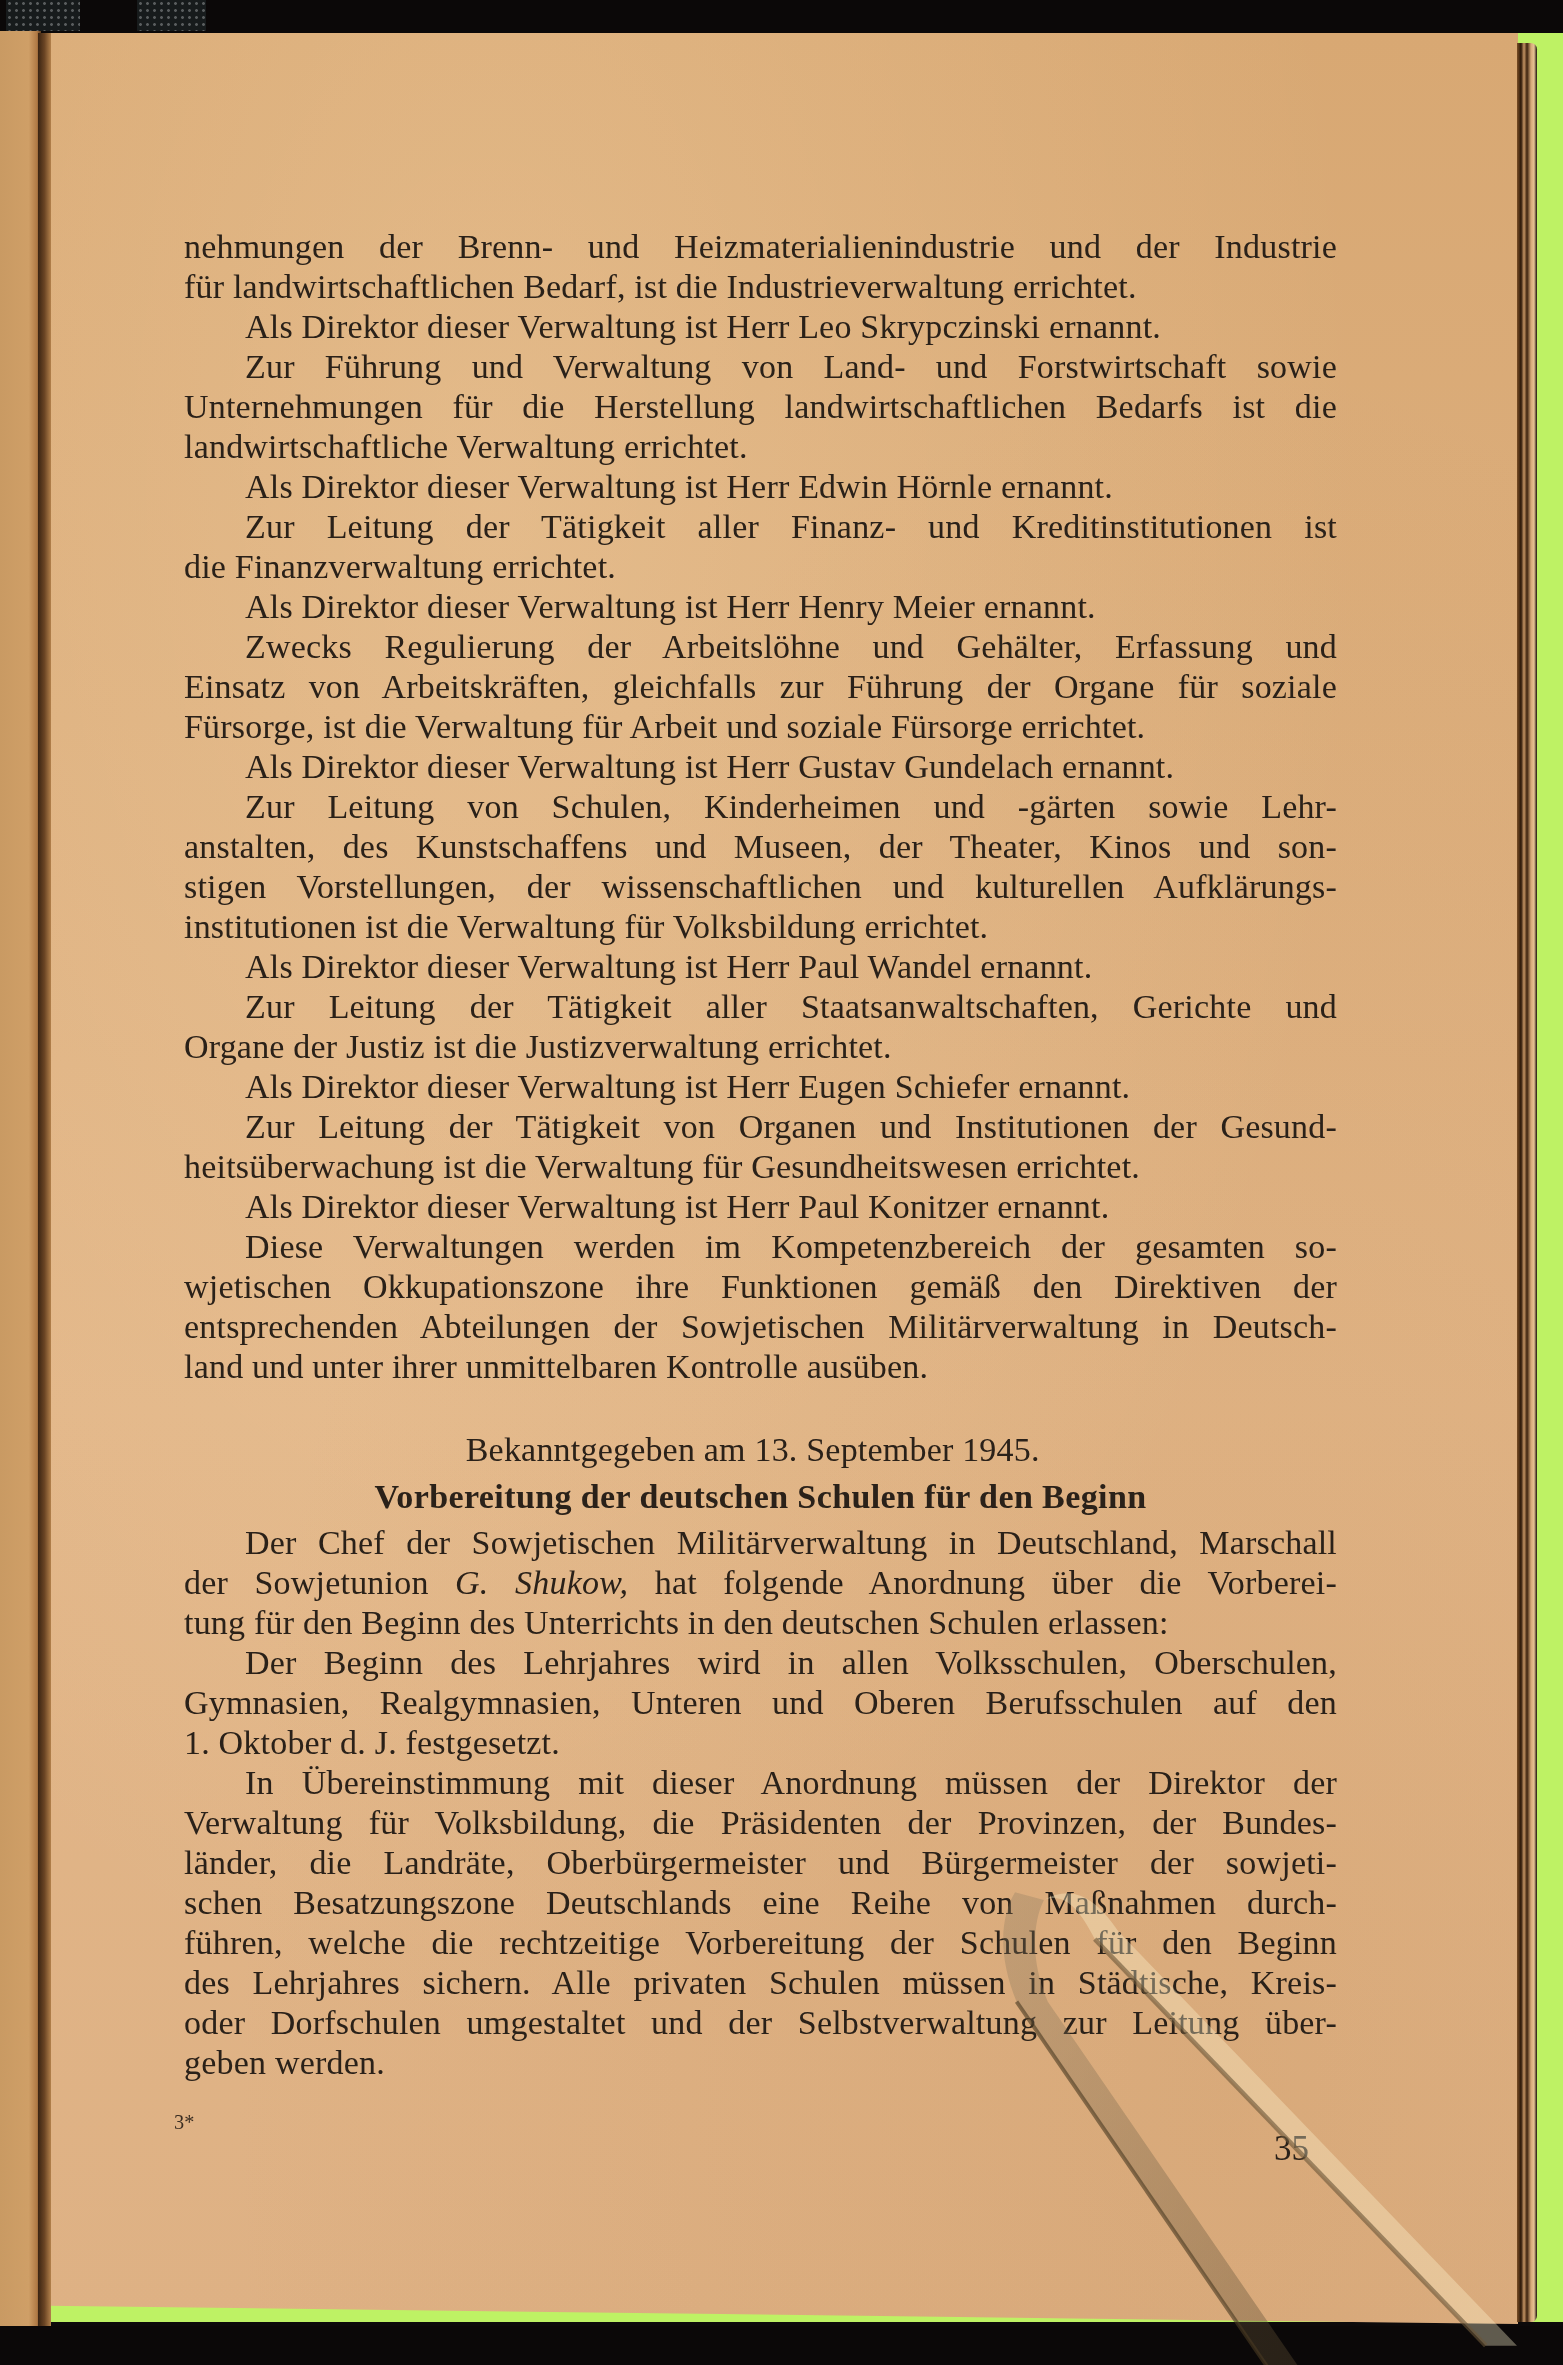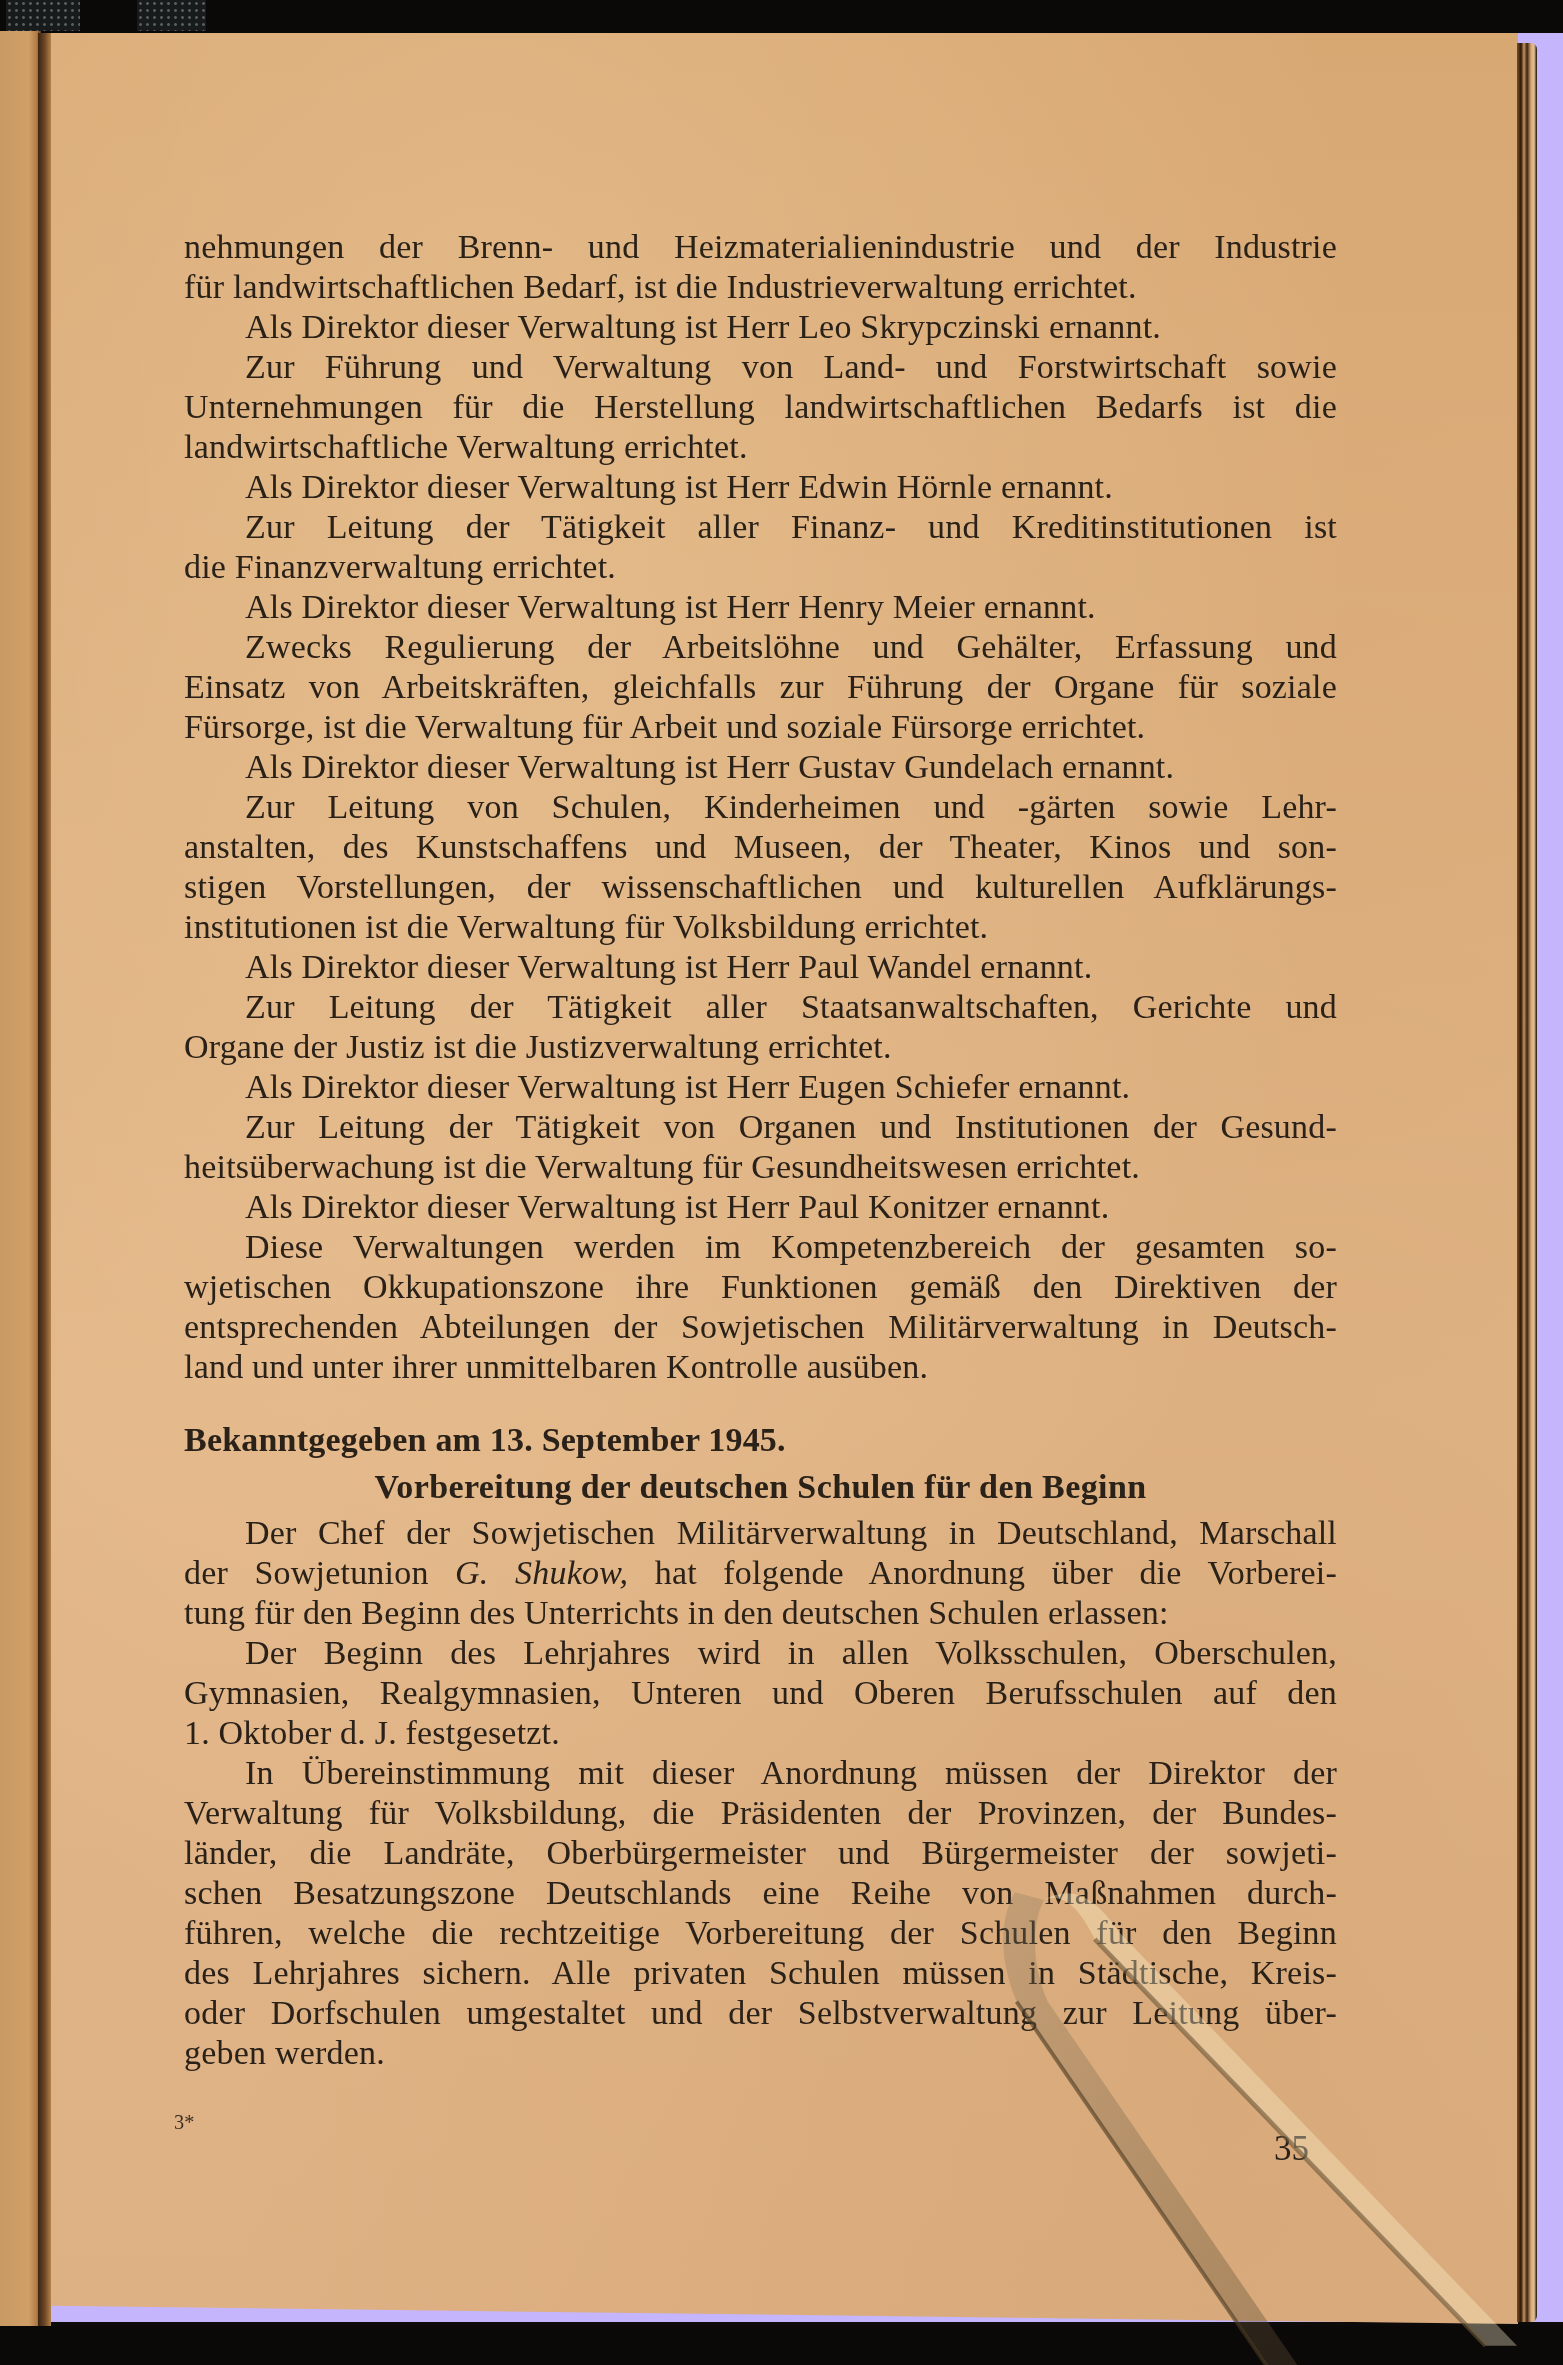--- a/index.html
+++ b/index.html
@@ -7,21 +7,21 @@
     padding: 0;
     width: 1564px;
     height: 2366px;
     background: #0d0a0a;
     overflow: hidden;
   }
   .scene {
     position: relative;
     width: 1564px;
     height: 2322px;
-    background: #c4b5fd;
+    background: #bef264;
   }
   .top-band {
     position: absolute;
     left: 0; top: 0;
     width: 1564px; height: 33px;
     background: #0b0808;
   }
   .top-band .speck {
     position: absolute;
     top: 0;
@@ -83,24 +83,23 @@
     white-space: nowrap;
   }
   .line.last {
     text-align-last: left;
   }
   .line.indent {
     padding-left: 61px;
     font-family: Liberation Serif, serif;
   }
   .signature {
-    text-align: left;
-    margin-top: 33px;
+    text-align: center;
+    margin-top: 43px;
     padding-right: 15.6px;
-    font-weight: bold;
   }
   .section-title {
     font-weight: bold;
     text-align: center;
     font-size: 34px;
     line-height: 44px;
     margin-top: 4.7px;
     margin-bottom: 4px;
     letter-spacing: 0.4px;
   }

